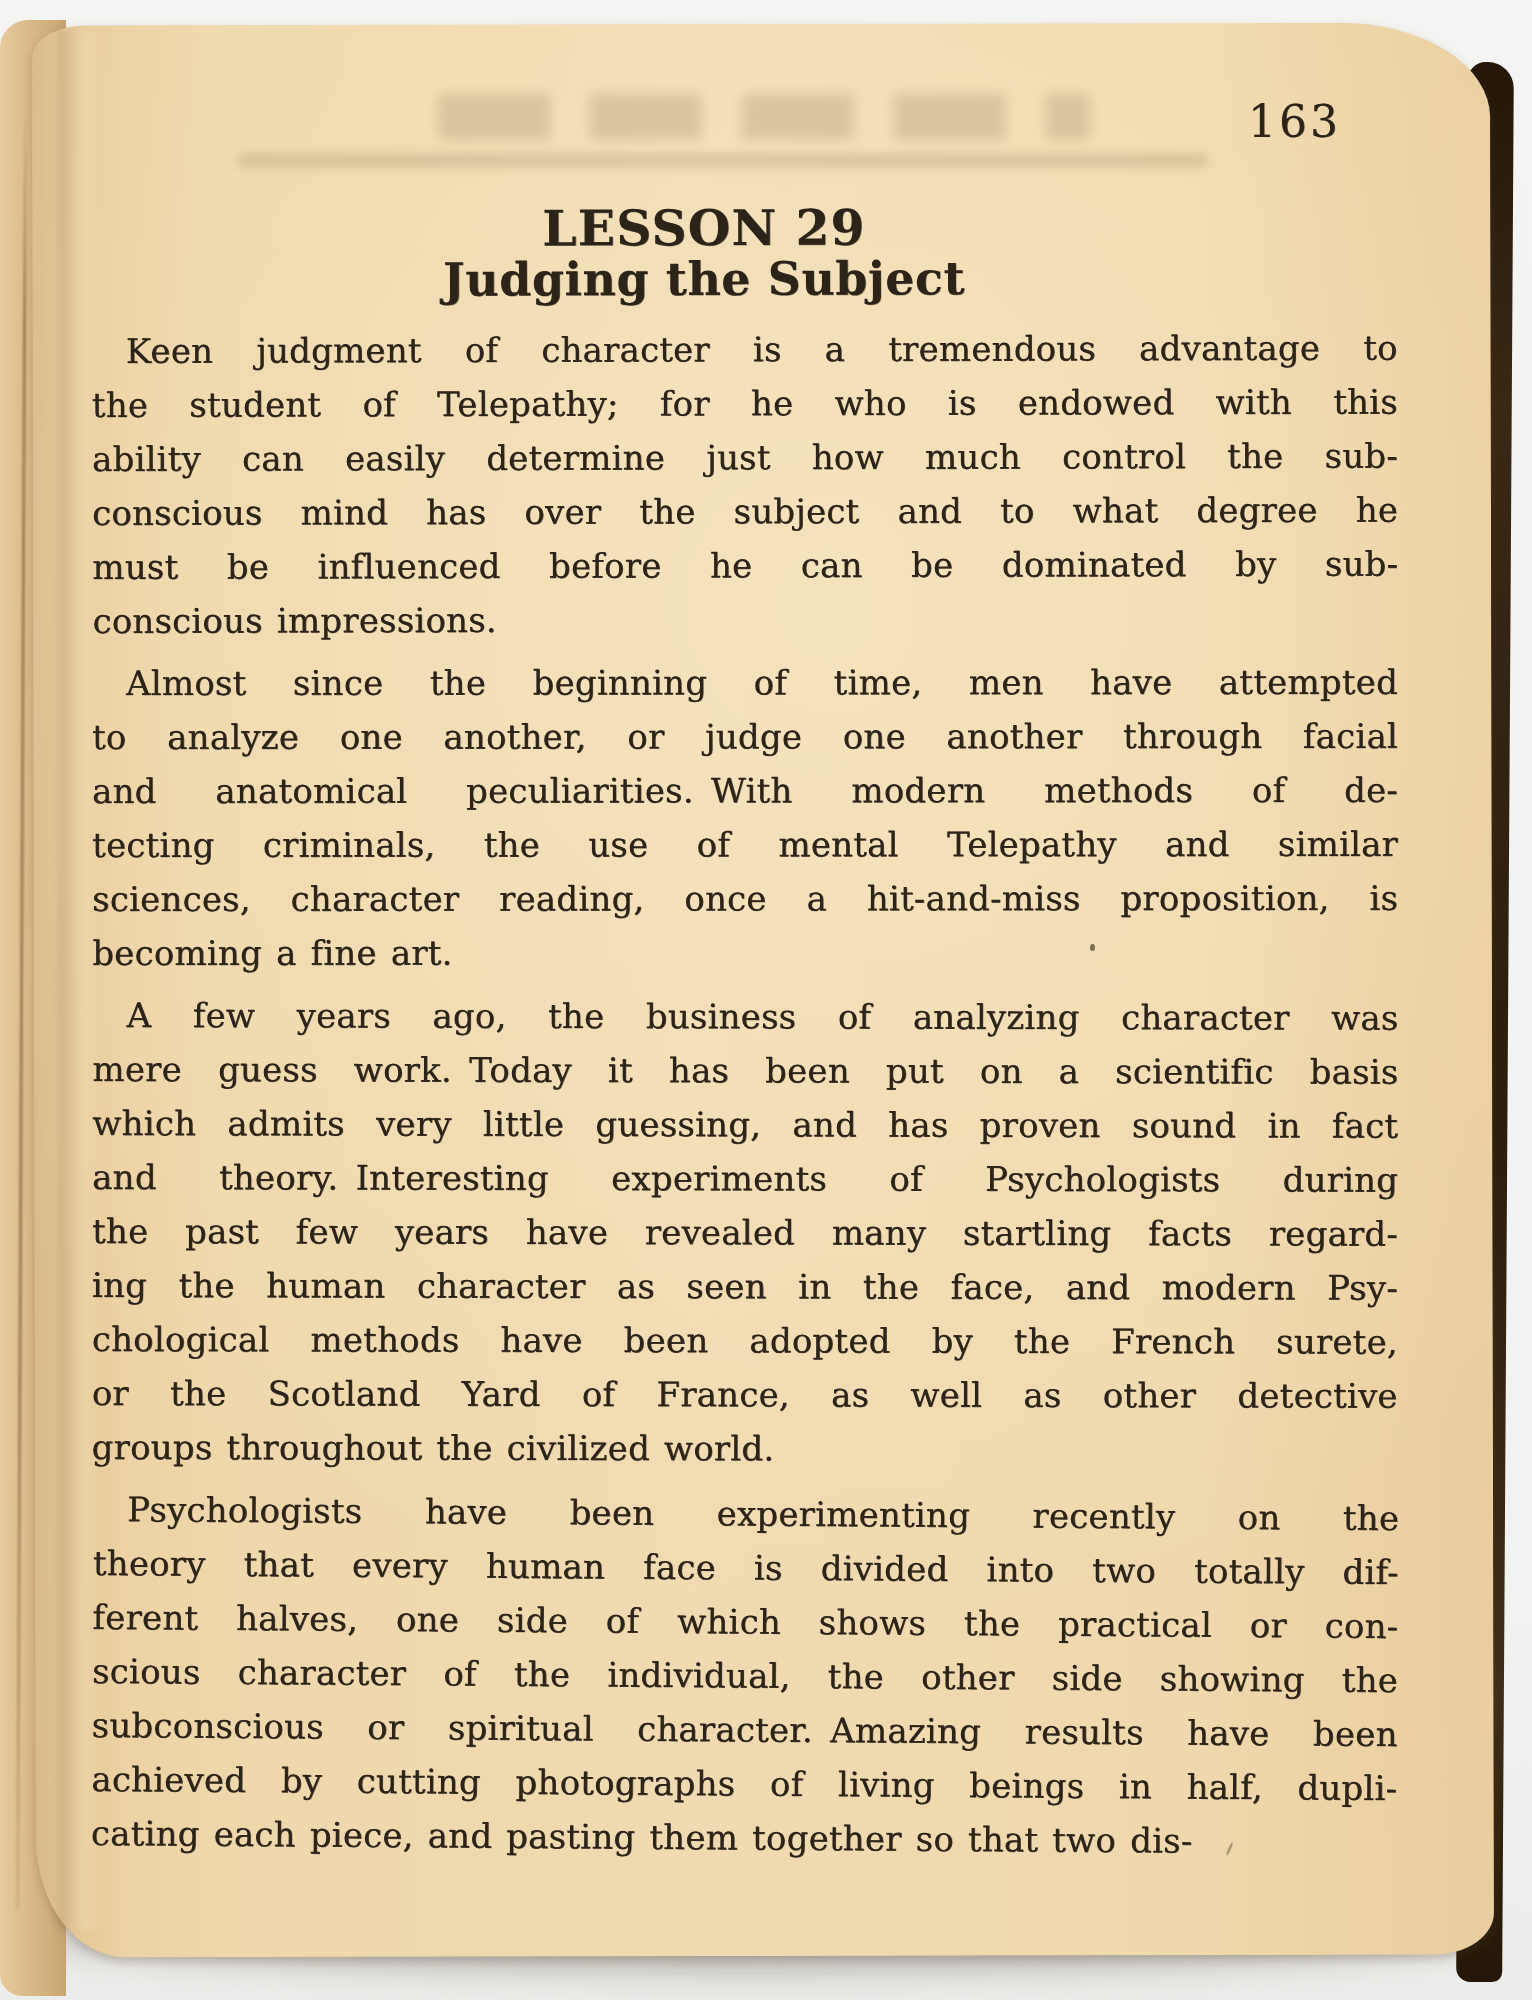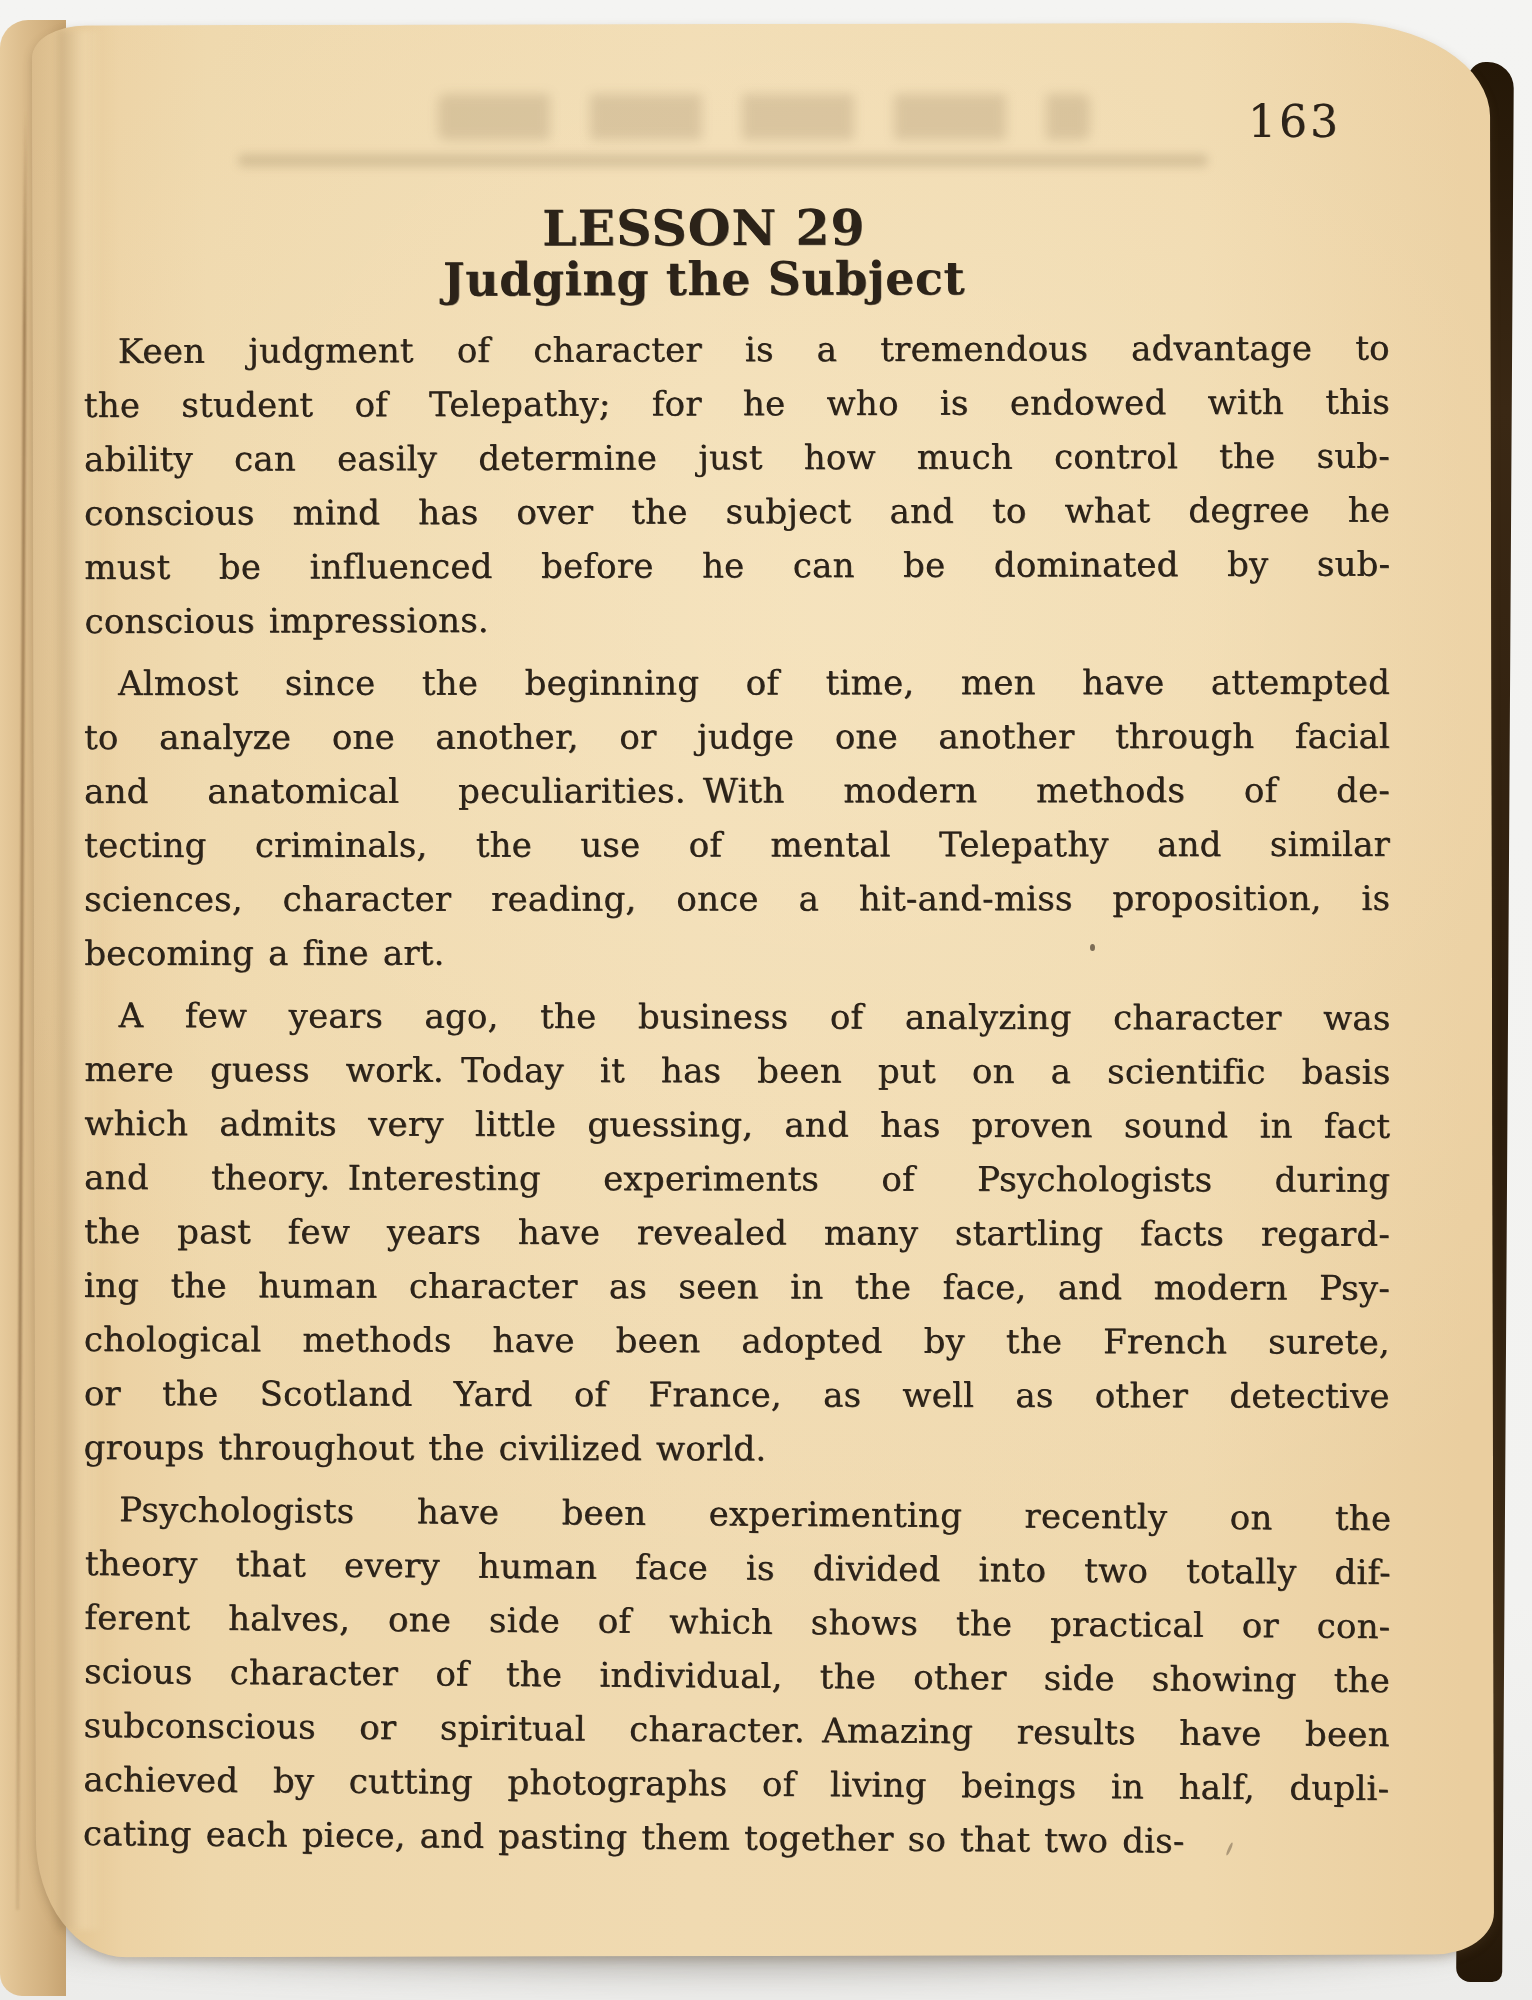--- a/index.html
+++ b/index.html
@@ -70,21 +70,21 @@
   .headings{position:absolute;left:74px;top:202px;width:1260px;text-align:center;transform:rotate(-.15deg);}
   .h1{
     font-size:49px;font-weight:700;letter-spacing:1px;line-height:52px;
     text-shadow:.6px .5px 0 rgba(44,35,25,.5);
   }
   .h2{
     font-size:46px;font-weight:700;letter-spacing:.5px;line-height:50px;
     text-shadow:.6px .5px 0 rgba(44,35,25,.5);
   }
   .body-text{
-    position:absolute;left:84px;top:324px;width:1306px;
+    position:absolute;left:92px;top:324px;width:1306px;
     font-size:34px;line-height:54px;letter-spacing:.2px;word-spacing:3px;
     text-shadow:.55px .35px 0 rgba(46,36,26,.75);
   }
   .para{margin:0 0 8px 0;transform-origin:left center;}
   .para:nth-child(1){transform:rotate(-.15deg);}
   .para:nth-child(2){transform:rotate(-.05deg);}
   .para:nth-child(3){transform:rotate(.12deg);}
   .para:nth-child(4){transform:rotate(.4deg);}
   .line{text-align:justify;text-align-last:justify;white-space:normal;}
   .line.indent{text-indent:34px;}

